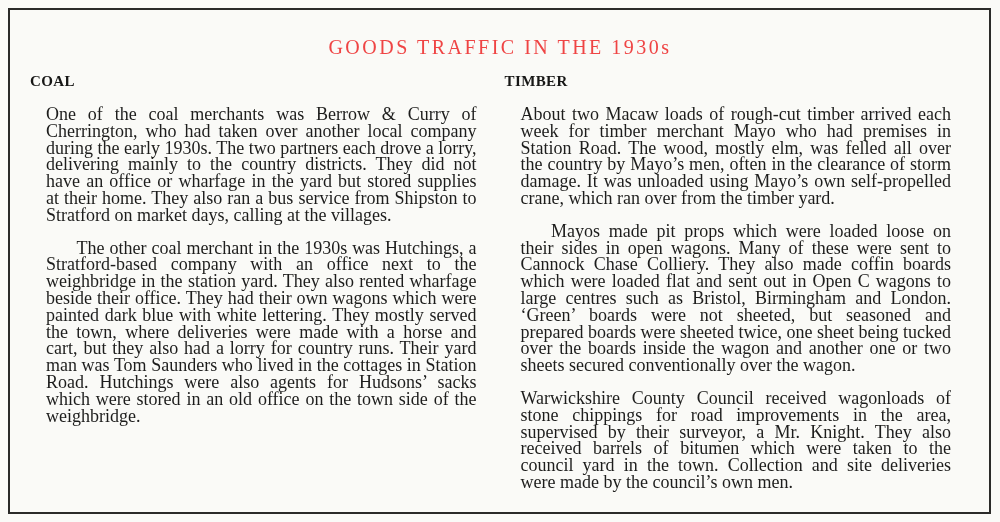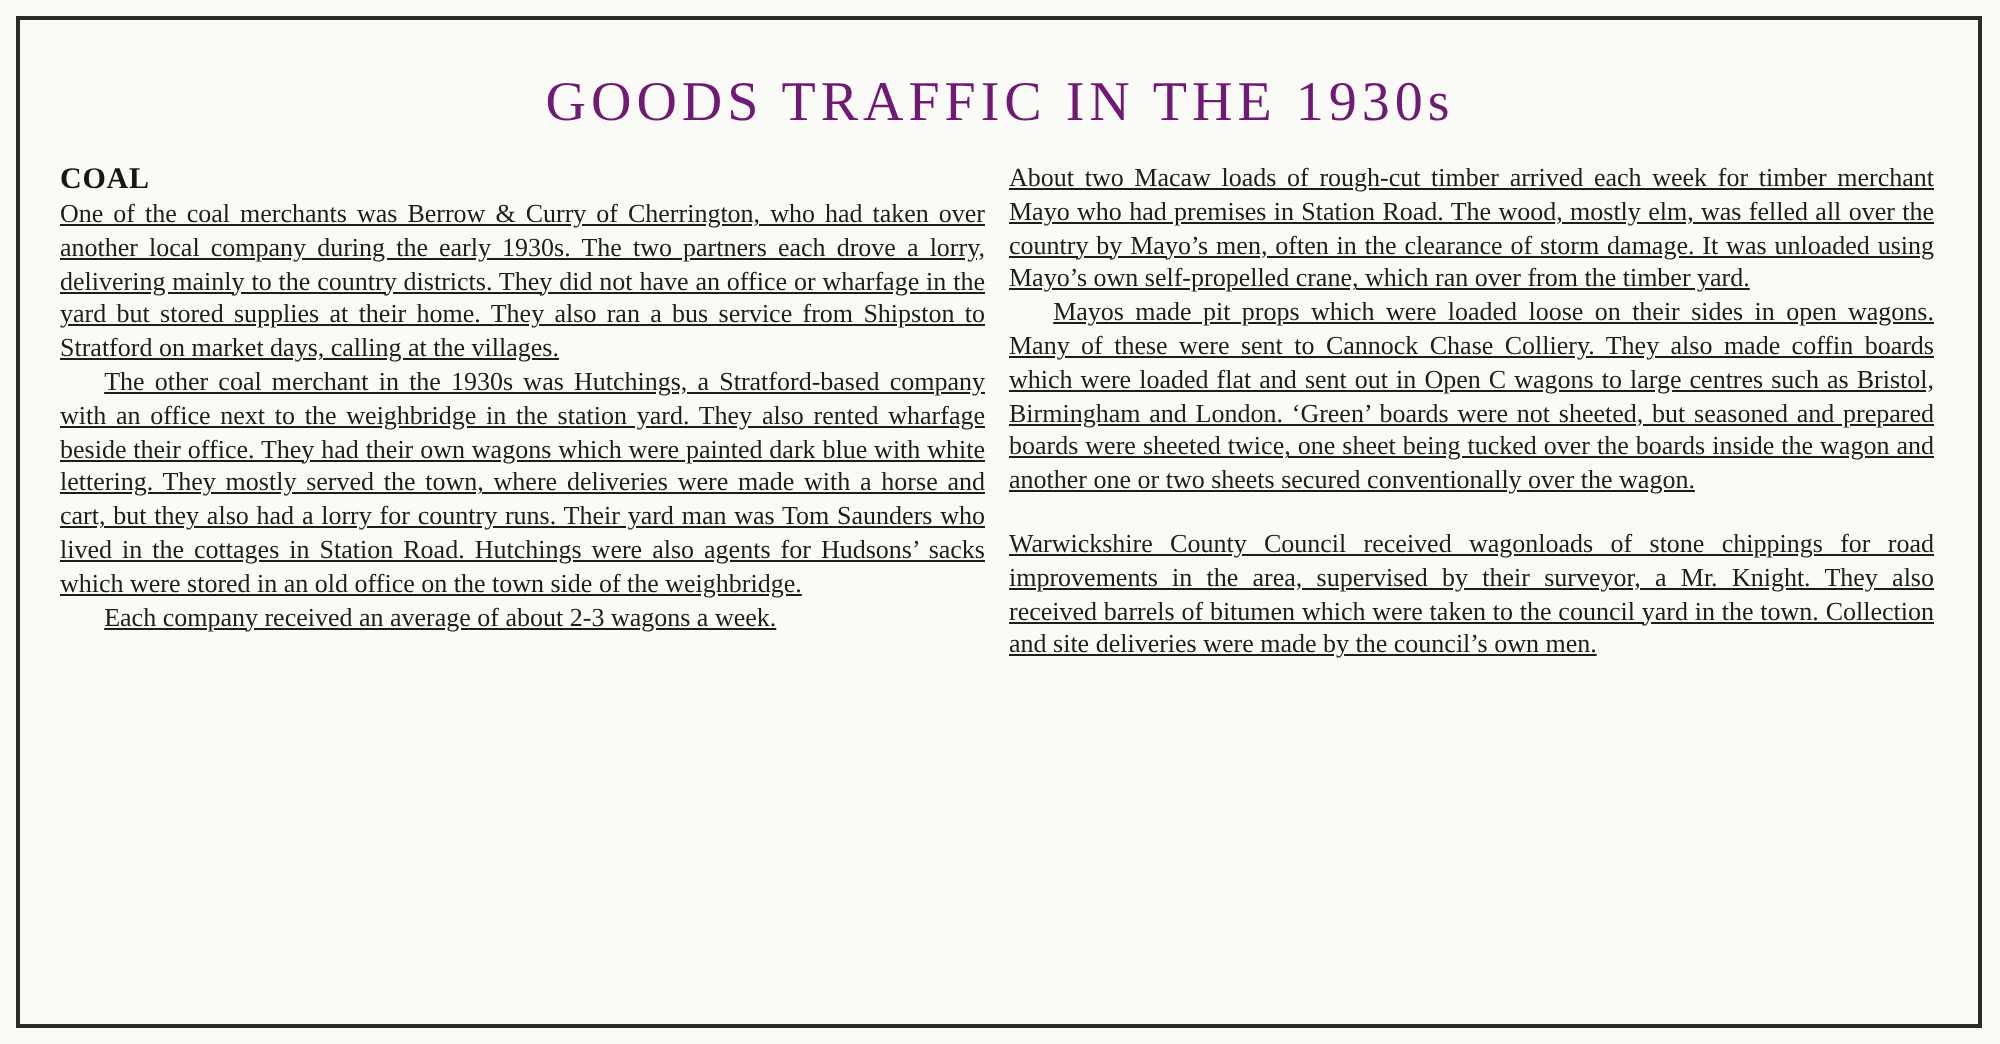--- a/index.html
+++ b/index.html
@@ -14,70 +14,69 @@
   }
   .frame {
     position: absolute;
     top: 8px; left: 8px; right: 9px; bottom: 8px;
     border: 2px solid #2b2b29;
     pointer-events: none;
   }
   .page-title {
     text-align: center;
     margin: 36px 0 0 0;
-    font-size: 28px;
+    font-size: 20px;
     font-weight: 400;
     letter-spacing: 2.5px;
-    color: #701a75;
+    color: #ef4444;
   }
   .columns {
     display: flex;
     gap: 12px;
     padding: 13px 33px 0 30px;
   }
   .col { flex: 1; min-width: 0; }
   h2.sec-heading {
     font-size: 15px;
     font-weight: 700;
     margin: 0;
     line-height: 18px;
     letter-spacing: 0.4px;
     color: #171716;
   }
   p.body-par {
-    margin: 0;
-    font-size: 13px;
+    margin: 16px;
+    font-size: 18px;
     line-height: 16.8px;
     text-align: justify;
     color: #1d1d1c;
-    text-decoration: underline;
   }
   p.indent { text-indent: 1.7em; }
   section + section { margin-top: 15px; }
 </style>
 </head>
 <body>
 
 <div class="frame"></div>
 
 <h1 class="page-title">GOODS TRAFFIC IN THE 1930s</h1>
 
 <div class="columns">
 
   <div class="col">
     <section>
       <h2 class="sec-heading">COAL</h2>
       <p class="body-par">One of the coal merchants was Berrow &amp; Curry of Cherrington, who had taken over another local company during the early 1930s. The two partners each drove a lorry, delivering mainly to the country districts. They did not have an office or wharfage in the yard but stored supplies at their home. They also ran a bus service from Shipston to Stratford on market days, calling at the villages.</p>
       <p class="body-par indent">The other coal merchant in the 1930s was Hutchings, a Stratford-based company with an office next to the weighbridge in the station yard. They also rented wharfage beside their office. They had their own wagons which were painted dark blue with white lettering. They mostly served the town, where deliveries were made with a horse and cart, but they also had a lorry for country runs. Their yard man was Tom Saunders who lived in the cottages in Station Road. Hutchings were also agents for Hudsons’ sacks which were stored in an old office on the town side of the weighbridge.</p>
-      <p class="body-par indent">Each company received an average of about 2-3 wagons a week.</p>
     </section>
   </div>
 
   <div class="col">
     <section>
+      <h2 class="sec-heading">TIMBER</h2>
       <p class="body-par">About two Macaw loads of rough-cut timber arrived each week for timber merchant Mayo who had premises in Station Road. The wood, mostly elm, was felled all over the country by Mayo’s men, often in the clearance of storm damage. It was unloaded using Mayo’s own self-propelled crane, which ran over from the timber yard.</p>
       <p class="body-par indent">Mayos made pit props which were loaded loose on their sides in open wagons. Many of these were sent to Cannock Chase Colliery. They also made coffin boards which were loaded flat and sent out in Open C wagons to large centres such as Bristol, Birmingham and London. ‘Green’ boards were not sheeted, but seasoned and prepared boards were sheeted twice, one sheet being tucked over the boards inside the wagon and another one or two sheets secured conventionally over the wagon.</p>
     </section>
     <section>
       <p class="body-par">Warwickshire County Council received wagonloads of stone chippings for road improvements in the area, supervised by their surveyor, a Mr. Knight. They also received barrels of bitumen which were taken to the council yard in the town. Collection and site deliveries were made by the council’s own men.</p>
     </section>
   </div>
 
 </div>
 

